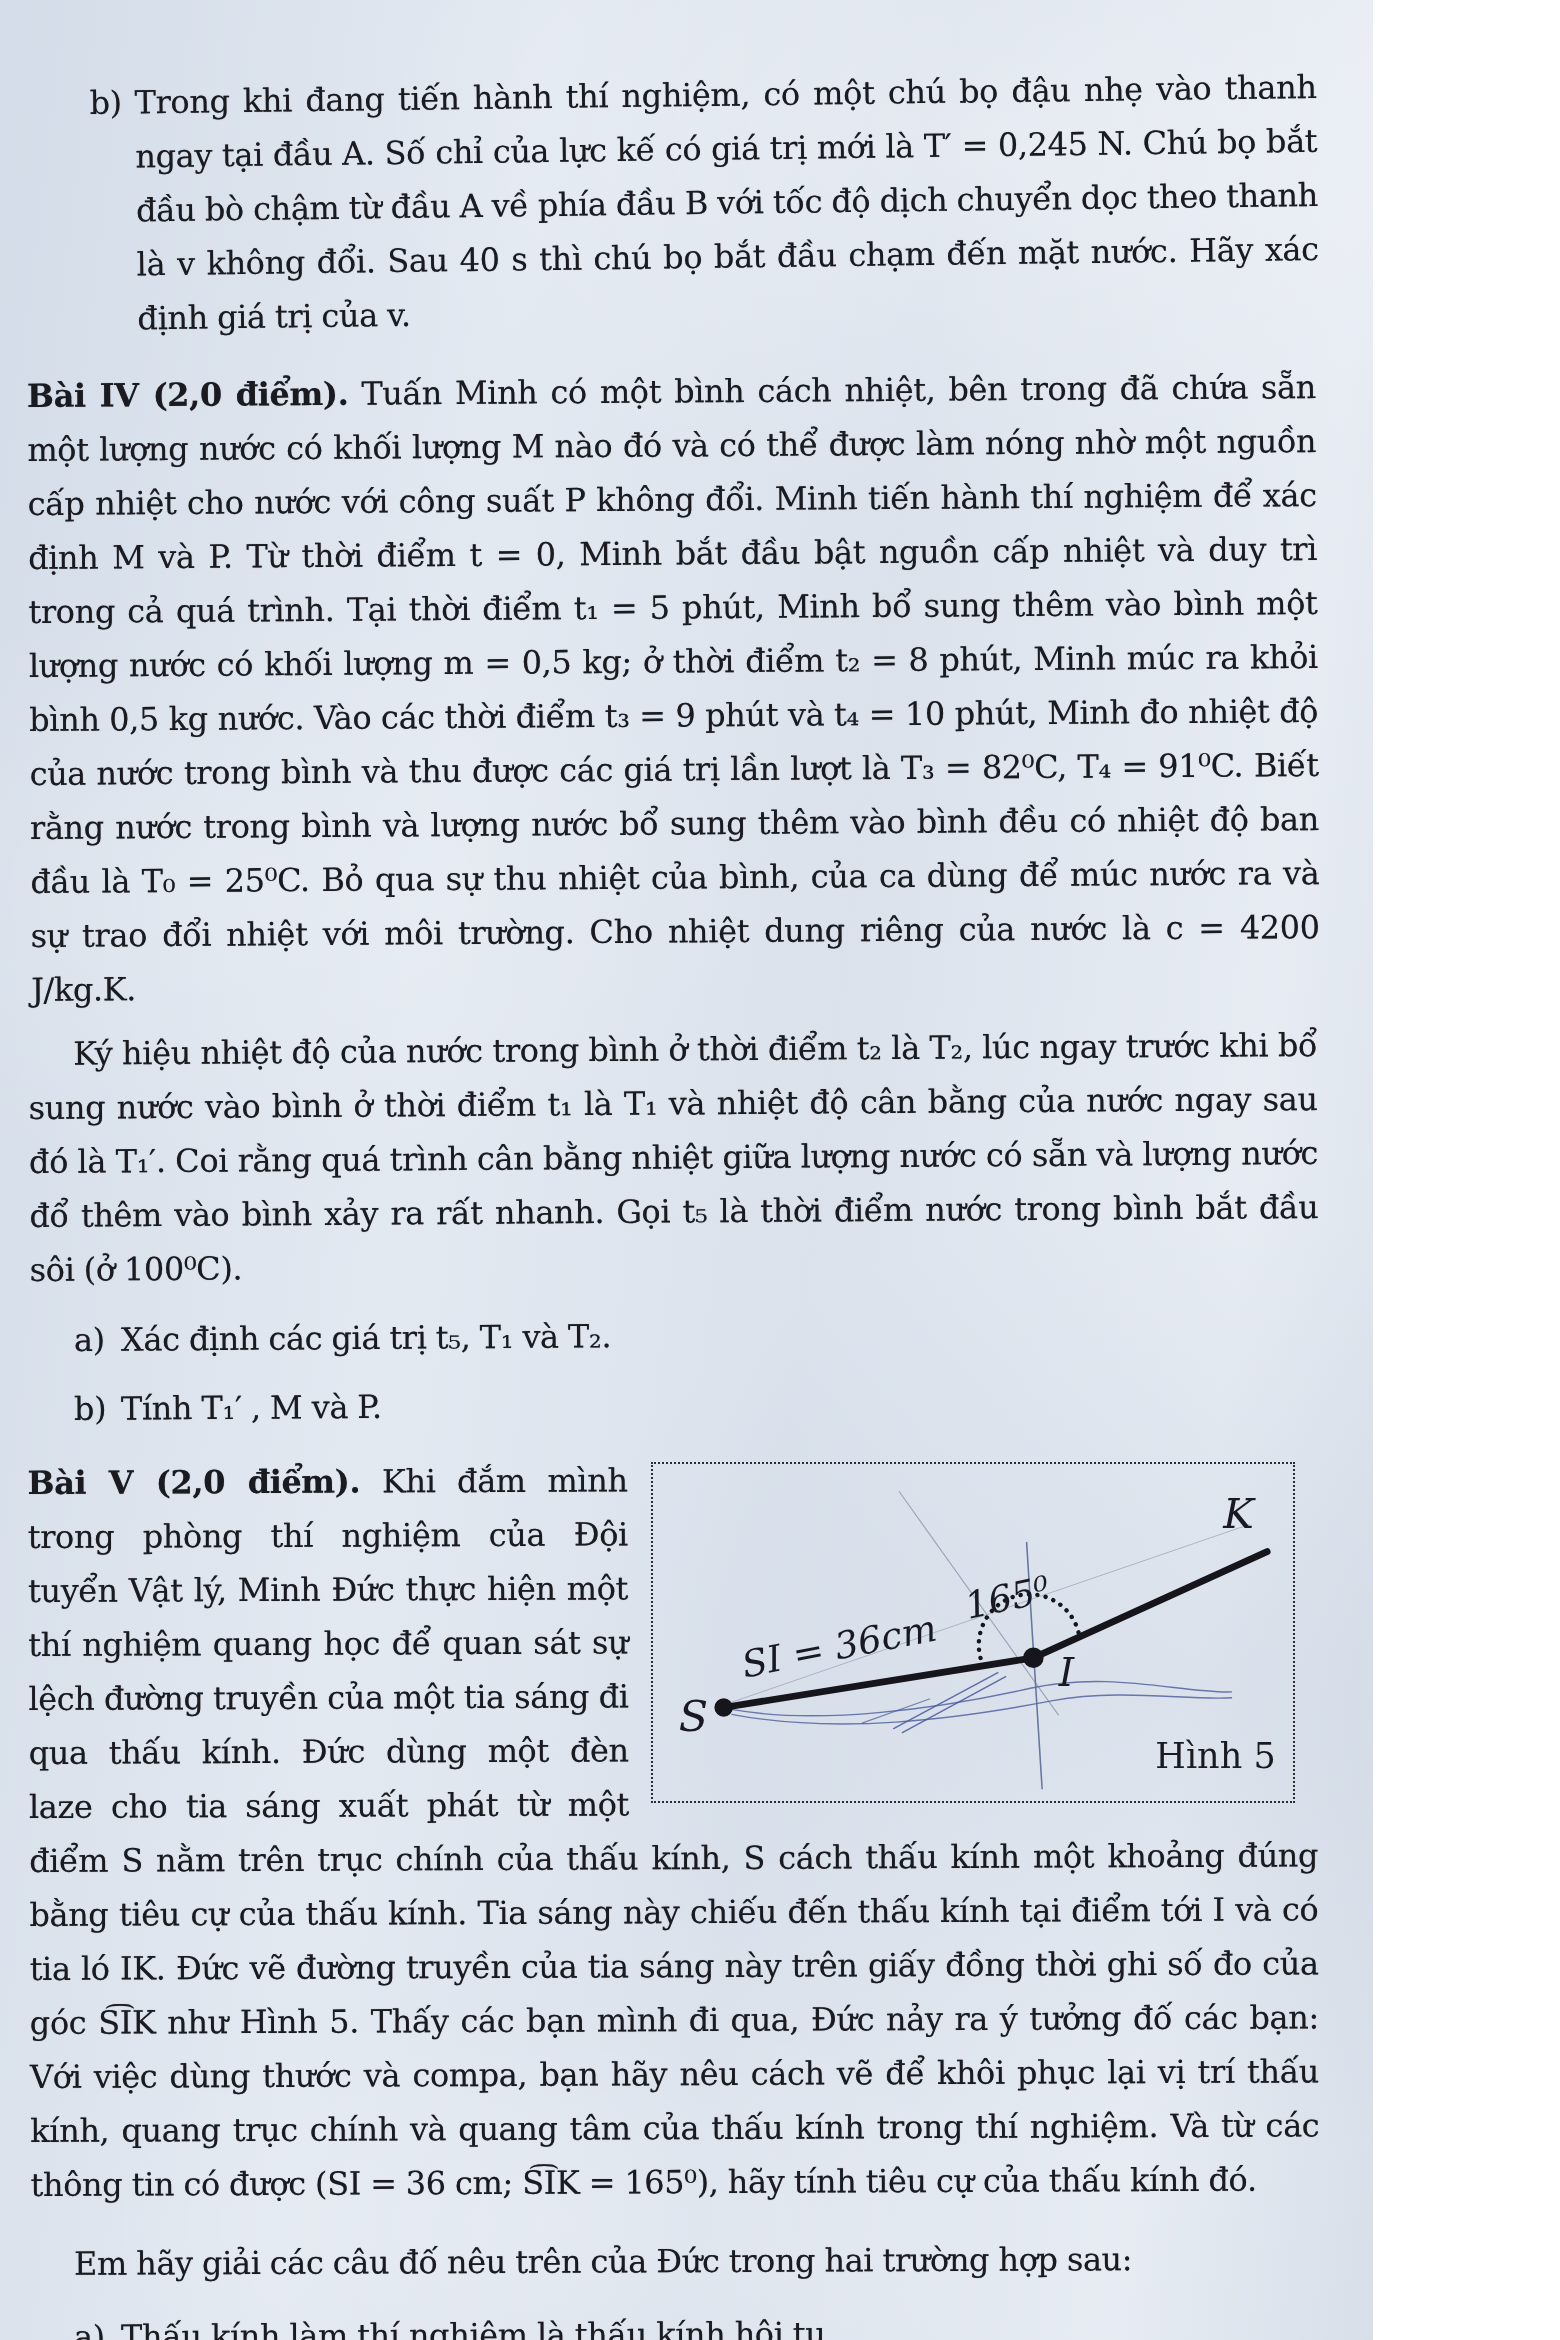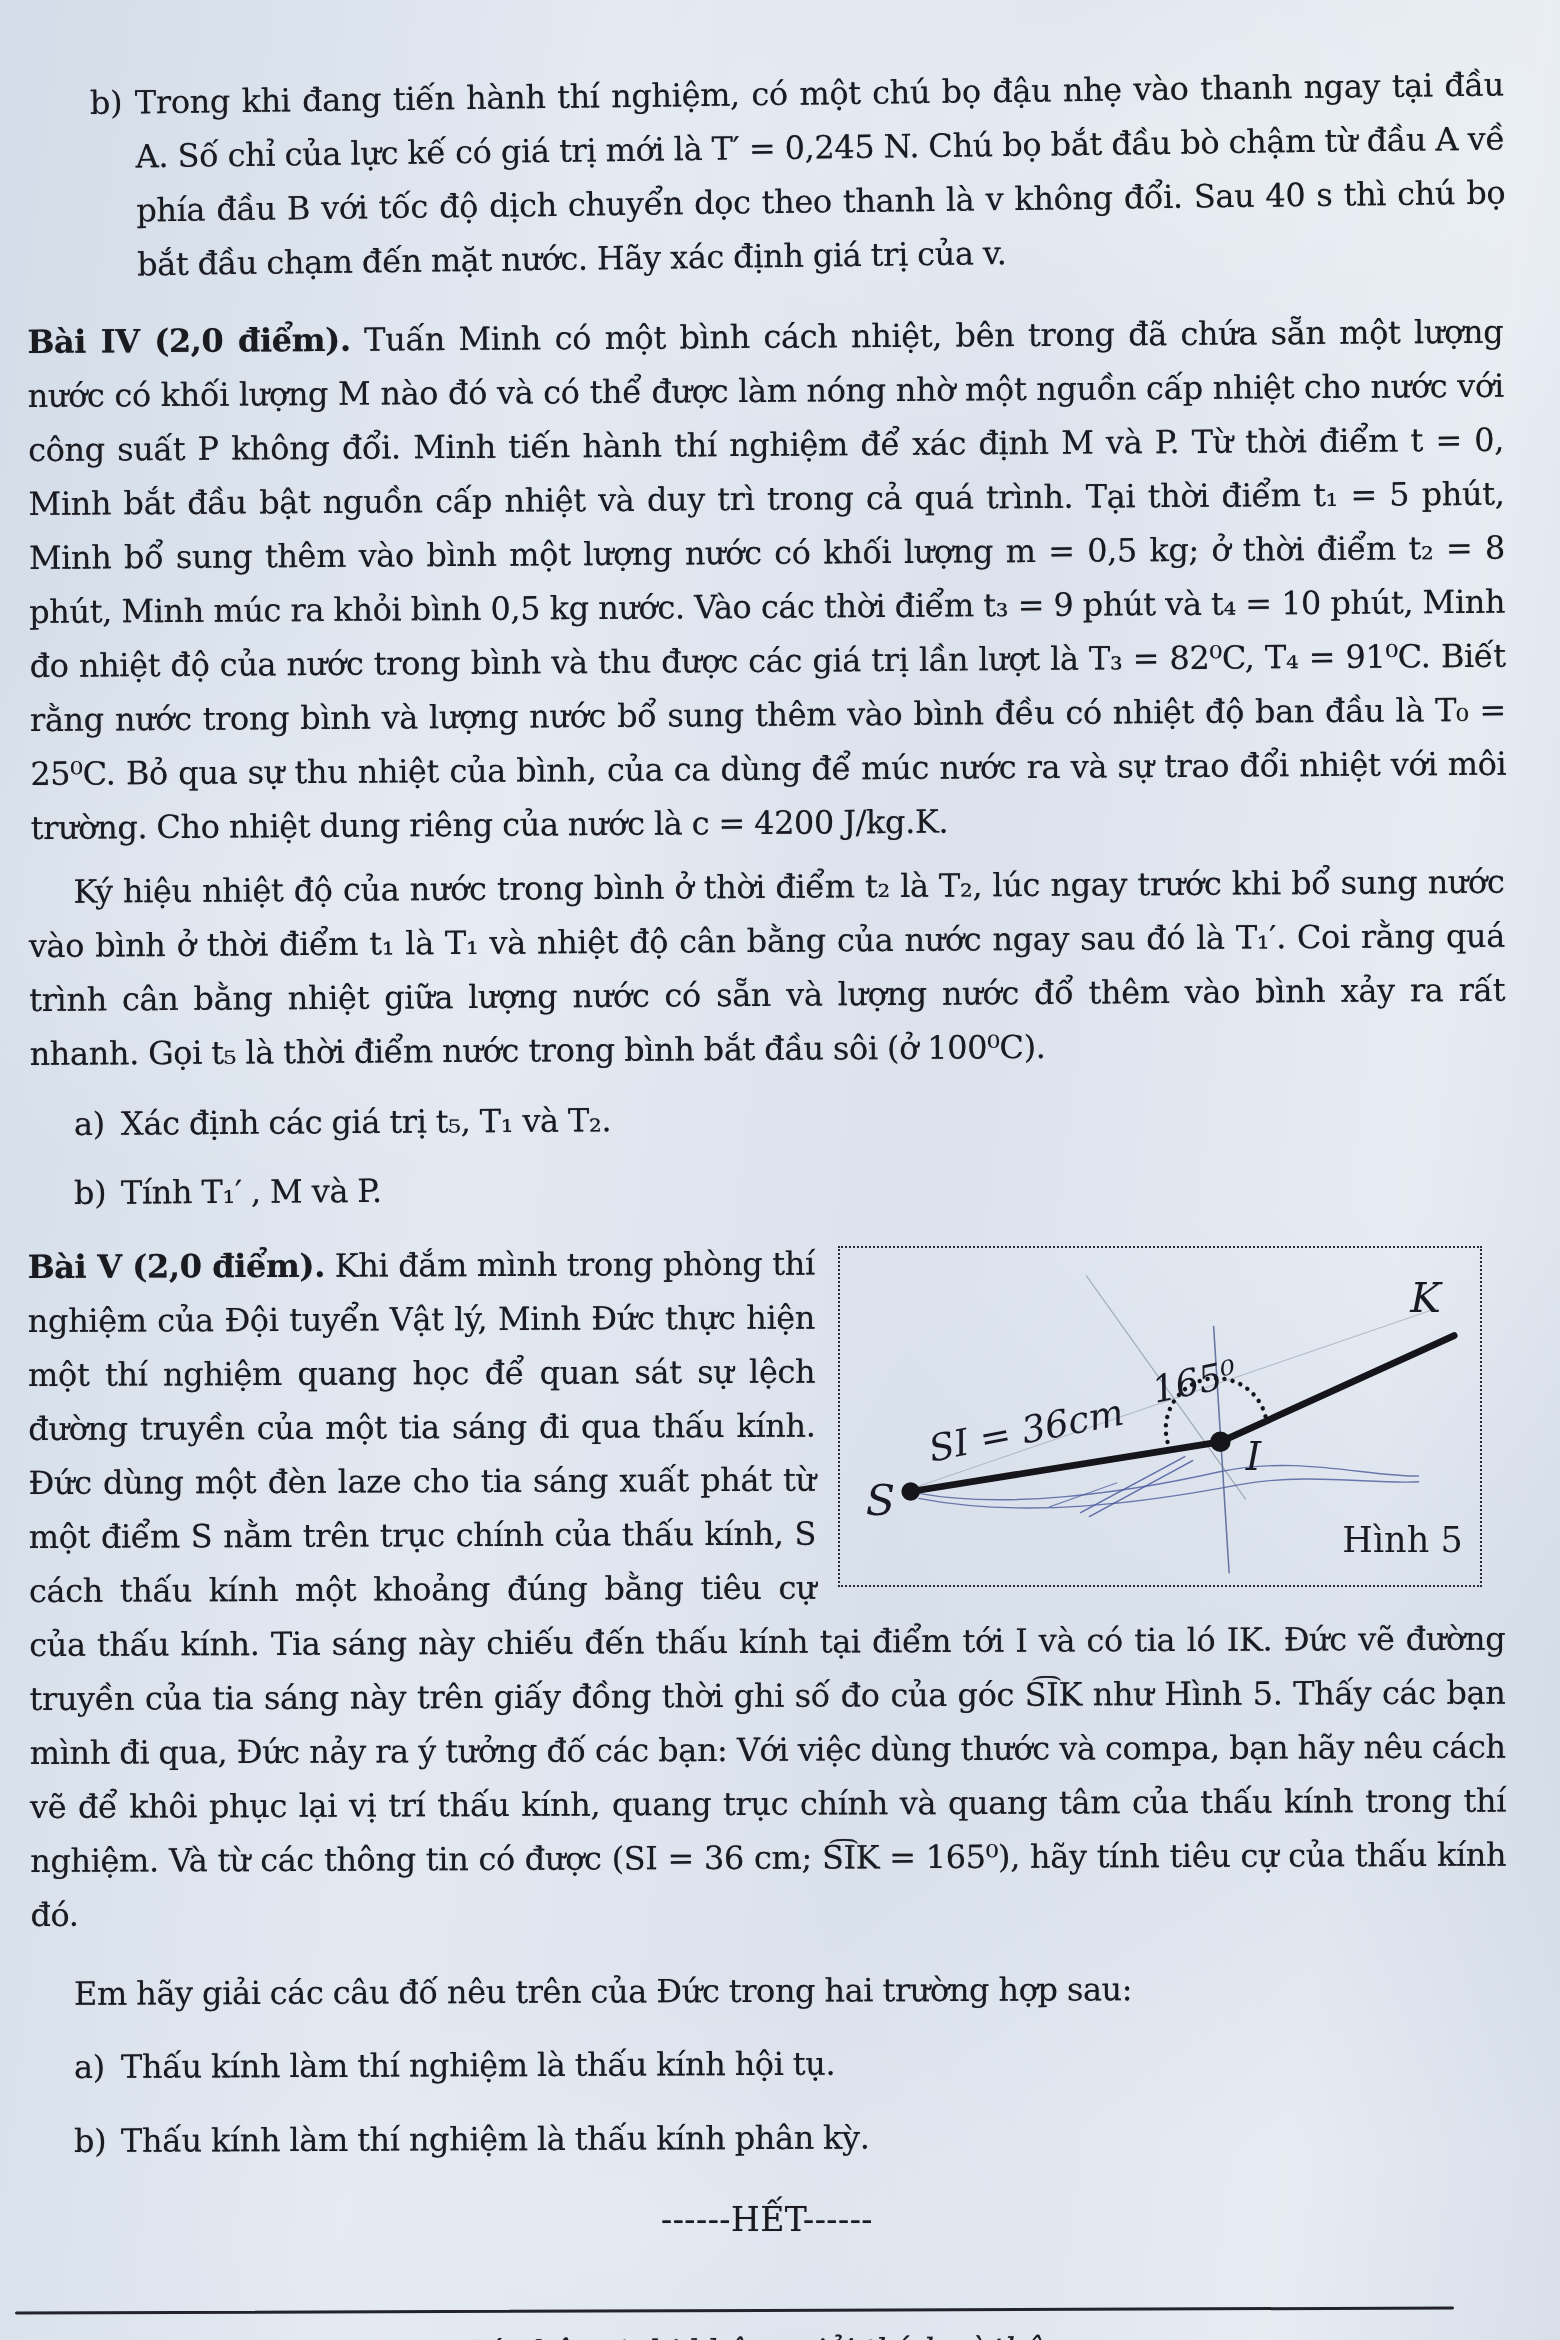--- a/index.html
+++ b/index.html
@@ -1,17 +1,17 @@
 <!DOCTYPE html>
 <html><head>
 <meta charset="utf-8">
 <style>
   html,body{margin:0;padding:0;}
   .page{
-    position:relative; width:1560px; height:2341px; overflow:hidden;
+    position:relative; width:1373px; height:2341px; overflow:hidden;
     background:
       radial-gradient(1073px 605px at 74% 6%, rgba(255,255,255,.30), transparent 62%),
       radial-gradient(878px 507px at 18% 38%, rgba(255,255,255,.20), transparent 60%),
       radial-gradient(975px 722px at 86% 72%, rgba(168,184,206,.20), transparent 66%),
       radial-gradient(780px 390px at 40% 95%, rgba(255,255,255,.22), transparent 60%),
       linear-gradient(97deg,#d3dce8,#e3e9f1 33%,#dbe2ec 58%,#e7ecf3 84%,#d8dfe9);
     font-family:"DejaVu Serif","Liberation Serif",serif;
     color:#1a1a21;
   }
   .content{ position:relative; padding:76px 55px 0 29px; }

